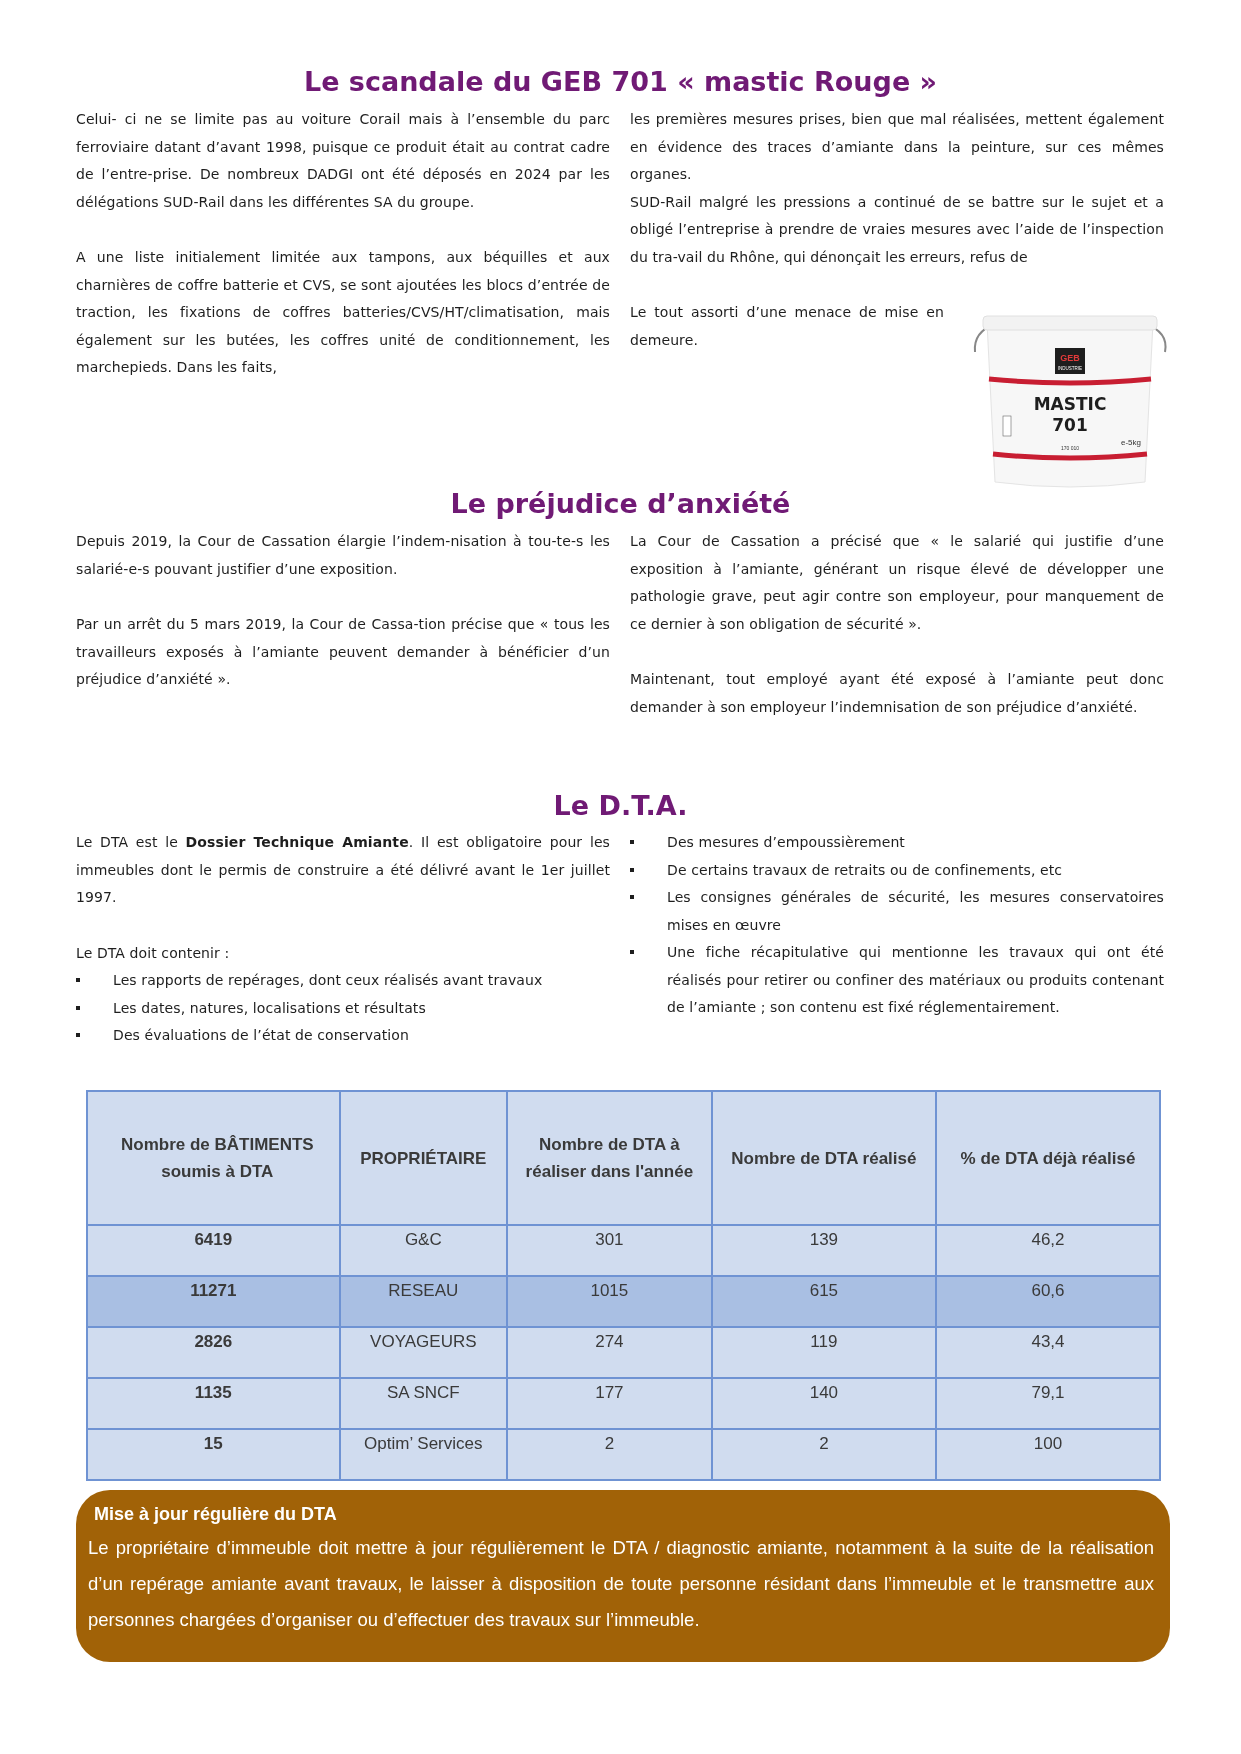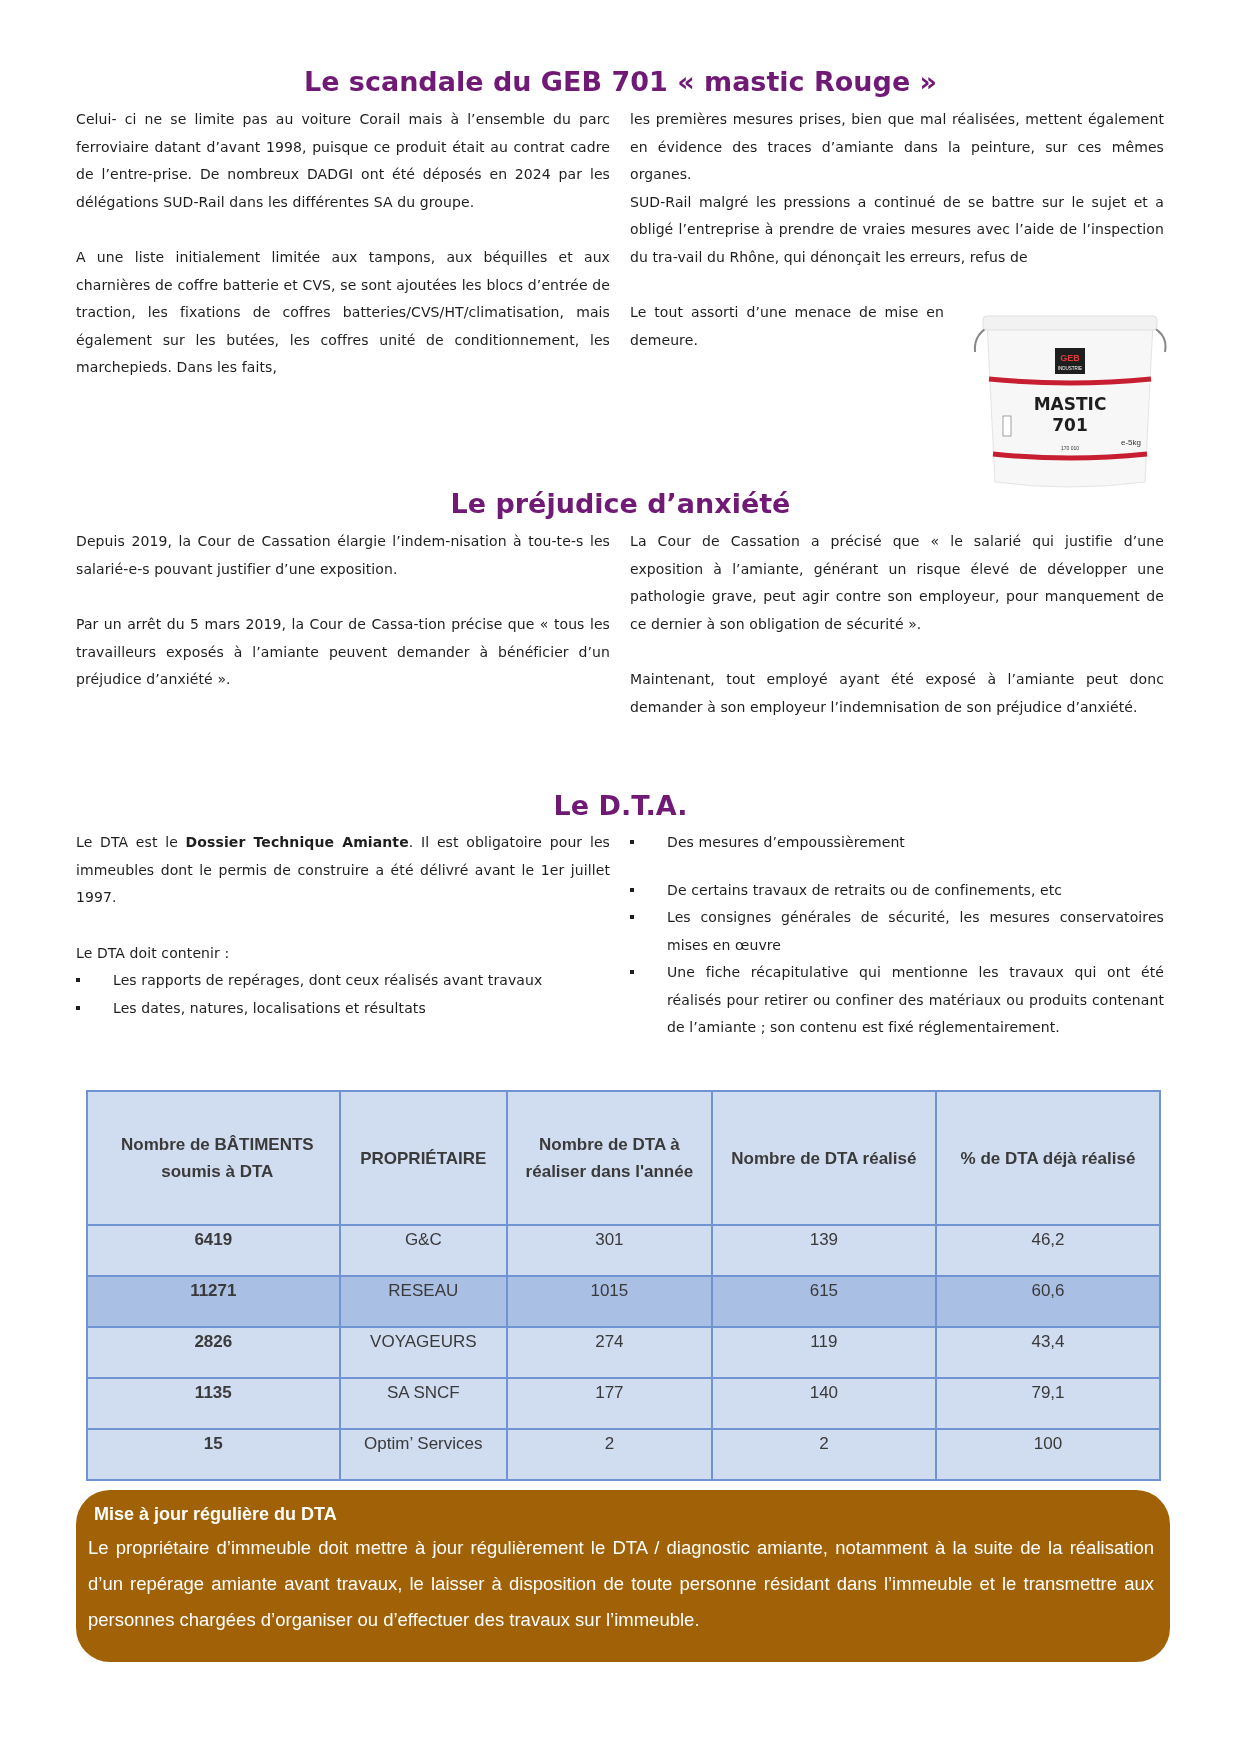--- a/index.html
+++ b/index.html
@@ -80,27 +80,28 @@
 </div>
 
 <div class="h" style="top:790px;font-size:27px;">Le D.T.A.</div>
 
 <div class="col" style="left:76px;top:829px;width:534px;">
   <p><span>Le DTA est le </span><b>Dossier Technique Amiante</b><span>. Il est obligatoire pour les immeubles dont le permis de construire a été délivré avant le 1er juillet 1997.</span></p>
   <p class="gap">Le DTA doit contenir :</p>
   <ul class="bul">
     <li><span class="dot"></span><span>Les rapports de repérages, dont ceux réalisés avant travaux</span></li>
     <li style="text-align:left;"><span class="dot"></span><span>Les dates, natures, localisations et résultats</span></li>
+    <li style="text-align:left;"><span class="dot"></span><span>Des évaluations de l’état de conservation</span></li>
   </ul>
 </div>
 
 <div class="col" style="left:630px;top:829px;width:534px;">
   <ul class="bul">
     <li style="text-align:left;"><span class="dot"></span><span>Des mesures d’empoussièrement</span></li>
-    <li style="text-align:left;margin-top:20px;"><span class="dot"></span><span>De certains travaux de retraits ou de confinements, etc</span></li>
+    <li style="text-align:left;"><span class="dot"></span><span>De certains travaux de retraits ou de confinements, etc</span></li>
     <li><span class="dot"></span><span>Les consignes générales de sécurité, les mesures conservatoires mises en œuvre</span></li>
     <li><span class="dot"></span><span>Une fiche récapitulative qui mentionne les travaux qui ont été réalisés pour retirer ou confiner des matériaux ou produits contenant de l’amiante ; son contenu est fixé réglementairement.</span></li>
   </ul>
 </div>
 
 <table class="dta">
   <thead>
     <tr>
       <th style="width:230px;padding-left:16px;">Nombre de BÂTIMENTS soumis à DTA</th>
       <th style="width:150px;">PROPRIÉTAIRE</th>

